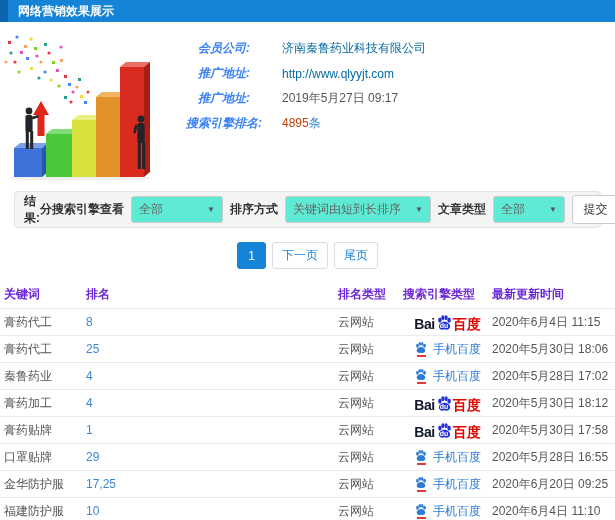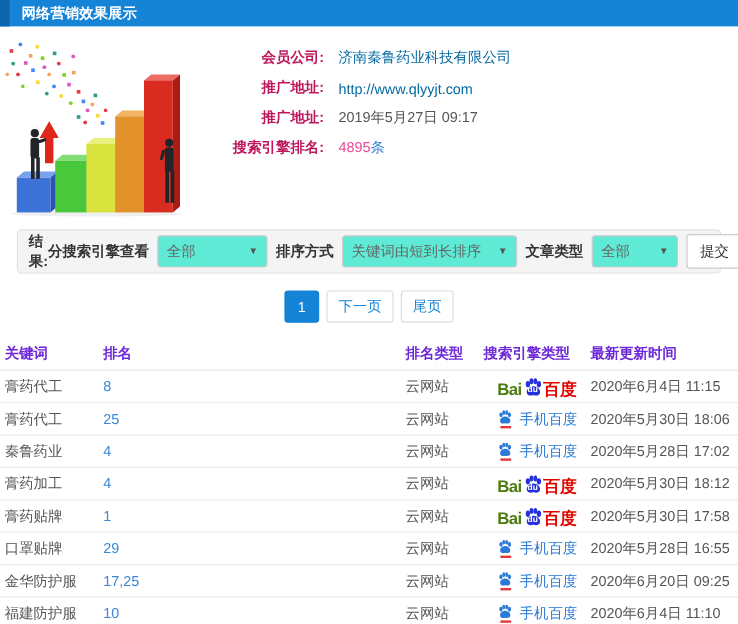--- a/index.html
+++ b/index.html
@@ -9,24 +9,24 @@
   
   .topbar { position:relative; height:22px; background:#1583d6; display:flex; align-items:center; }
   .topbar-accent { position:absolute; left:0; top:0; width:8px; height:22px; background:#0d65ad; }
   .topbar-title { margin-left:18px; color:#fff; font-weight:bold; font-size:12px; }
 
   
   .top-section { display:flex; padding-top:9px; height:160px; }
   .illustration { width:178px; height:150px; flex:0 0 178px; }
   .info { padding-top:5px; }
   .info-row { display:flex; align-items:center; height:25px; }
-  .info-label { width:92px; text-align:right; font-weight:bold; color:#be185d; }
+  .info-label { width:92px; text-align:center; font-weight:bold; color:#3b82f6;font-style:italic; }
   .info-value { margin-left:12px; color:#555; text-decoration:none; }
   .info-value.link { color:#0369a1; cursor:pointer; }
-  .rank-red { color:#ec4899;text-align:right; }
+  .rank-red { color:#c2410c;text-align:right; }
   .rank-suffix { color:#3a87d8; }
 
   
   .filterbar { margin:9px 14px 0 14px; height:37px; background:#f4f4f4;
     border:1px solid #e2e2e2; border-radius:4px; display:flex; align-items:center; padding:0 9px; }
   .result-label { font-weight:bold; color:#333; }
   .filter-controls { margin-left:auto; display:flex; align-items:center; gap:7px; }
   .flabel { font-weight:bold; color:#333; white-space:nowrap; }
   .select { height:27px; background:#5eead4; border:1px solid #ccc; border-radius:3px;
     display:flex; align-items:center; justify-content:space-between; padding:0 7px; color:#666; cursor:pointer; }
@@ -45,21 +45,21 @@
   .table { margin-top:12px; }
   .thead, .trow, .partial-row { display:grid; grid-template-columns:82px 252px 65px 89px auto;
     align-items:center; padding-left:4px; }
   .thead { height:28px; font-weight:bold; color:#6d28d9; border-bottom:1px solid #e6e6e6; }
   .trow { height:27px; border-bottom:1px solid #ececec; }
   .td-rank { color:#3a87d8; cursor:pointer; }
   .td-engine { display:flex; justify-content:center; }
 
   
   .bd-logo { display:inline-flex; align-items:flex-end; line-height:1; }
-  .bd-bai { color:#4d7c0f; font-weight:bold; font-size:14px; letter-spacing:-0.5px; }
+  .bd-bai { color:#0f172a; font-weight:bold; font-size:14px; letter-spacing:-0.5px; }
   .bd-paw { position:relative; width:17px; height:17px; margin:0 0 0 1px; }
   .bd-paw svg { width:17px; height:17px; }
   .bd-du { position:absolute; left:4px; top:8px; color:#fff; font-style:normal; font-weight:bold; font-size:7px; }
   .bd-cn { color:#e10601; font-weight:bold; font-size:14px; }
 
   
   .mb-logo { display:inline-flex; align-items:center; }
   .mb-paw { position:relative; width:14px; height:16px; margin-right:5px; }
   .mb-paw svg { width:14px; height:13px; display:block; }
   .mb-underline { display:block; width:9px; height:2px; background:#e4393c; margin:1px auto 0 auto; }

